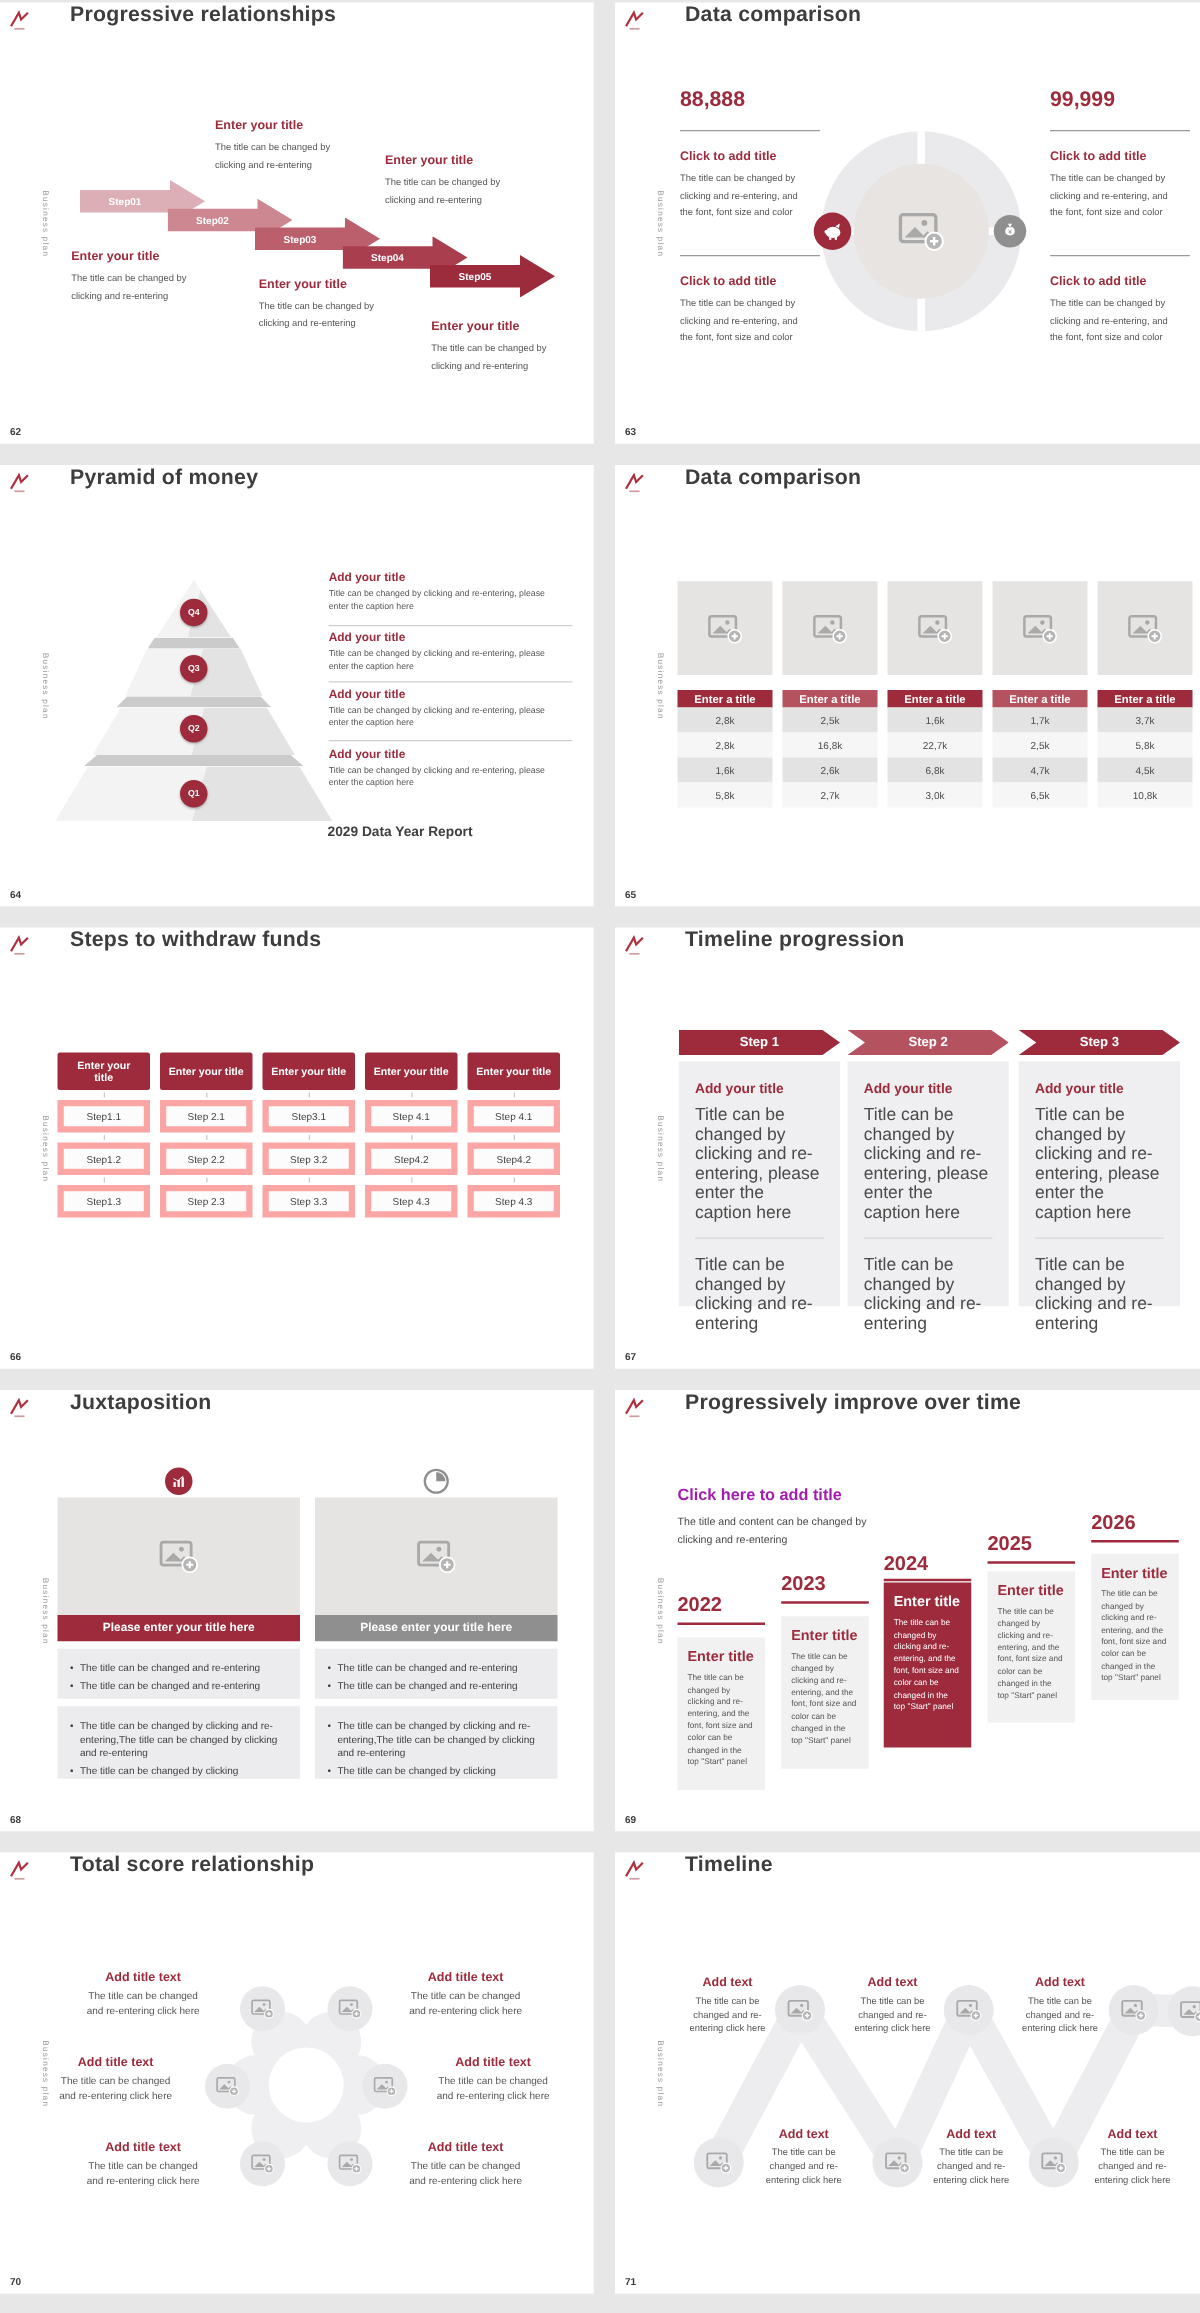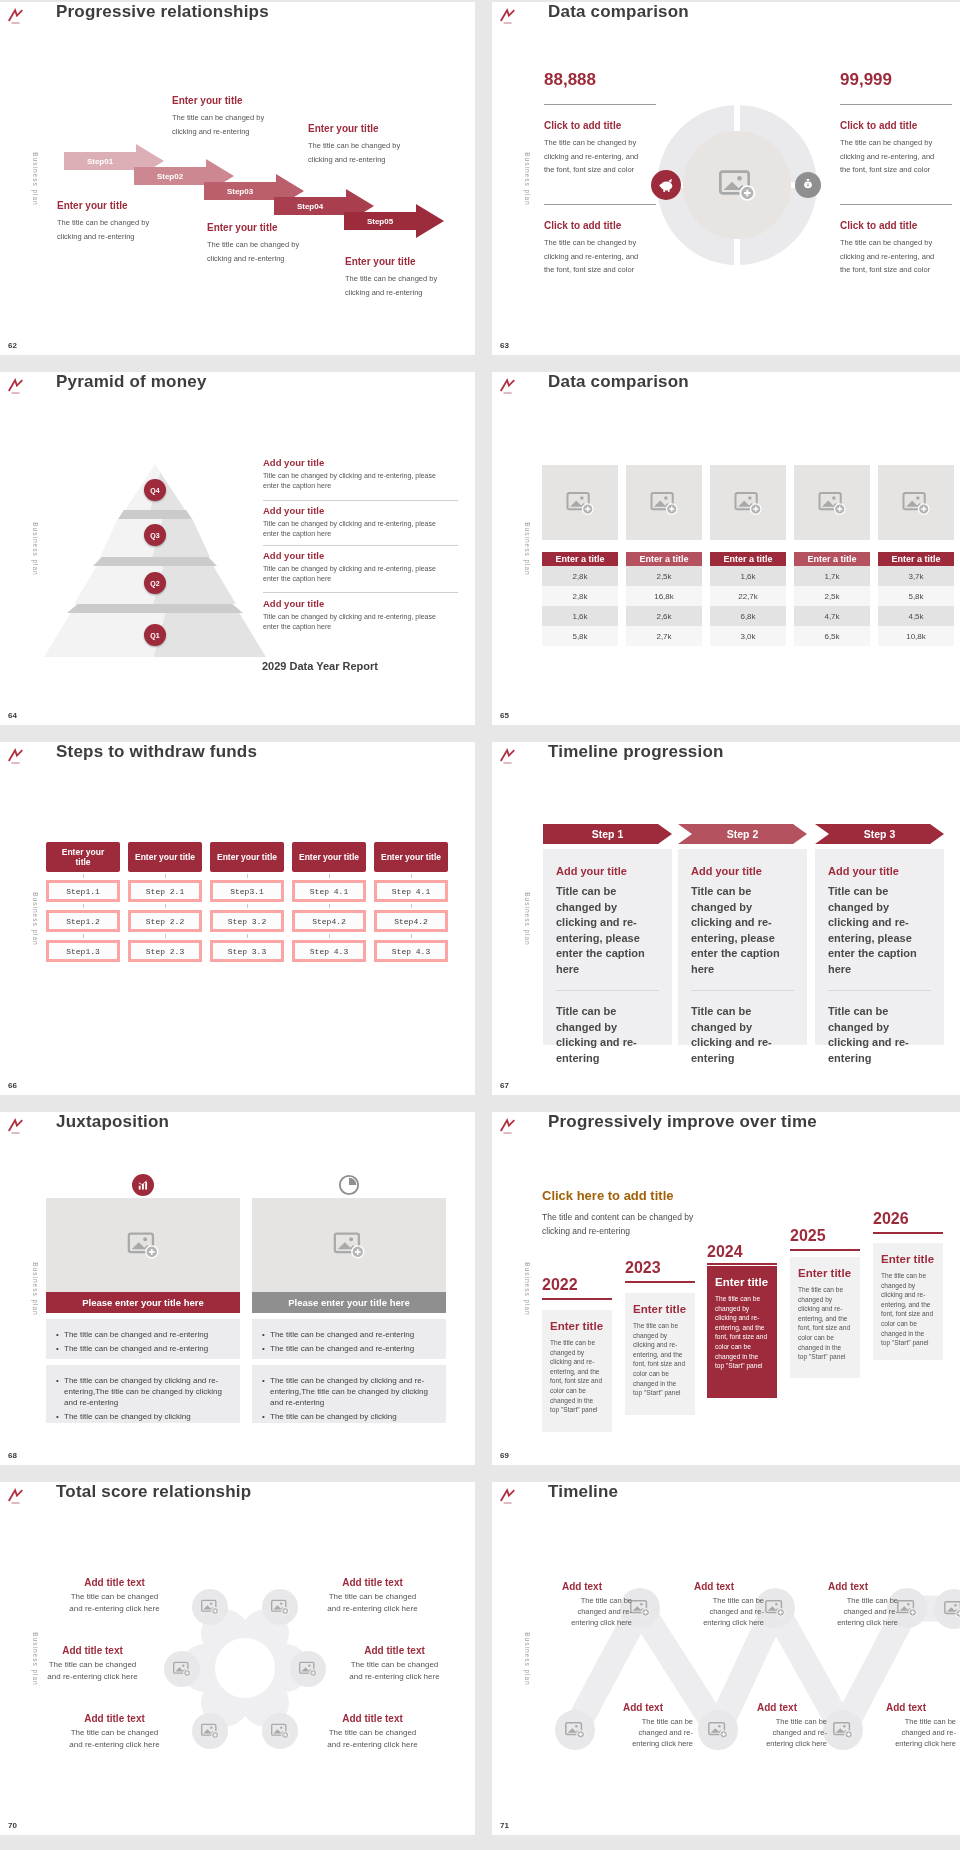--- a/index.html
+++ b/index.html
@@ -4,21 +4,21 @@
 <style>
   html,body{margin:0;padding:0;background:#e7e7e7;font-family:"Liberation Sans",sans-serif;}
   .grid{width:960px;display:grid;grid-template-columns:475px 468px;grid-auto-rows:353px;gap:17px;padding:2px 0 15px;box-sizing:border-box;}
   .card{position:relative;background:#fff;overflow:hidden;}
   .abs{position:absolute;}
   .logo{position:absolute;top:6px;left:7px;width:18px;height:17px;}
   .logo svg{width:100%;height:100%;}
   .vlabel{position:absolute;left:32px;top:50%;transform:translateY(-50%);writing-mode:vertical-rl;font-size:6.5px;color:#9a9a9a;letter-spacing:1px;}
   .num{position:absolute;left:8px;bottom:5px;font-size:8px;font-weight:bold;color:#3a3a3a;}
   .stitle{position:absolute;left:56px;top:0;margin:0;font-size:17px;font-weight:700;color:#3d3d3d;letter-spacing:.2px;}
-  .red{color:#a16207;text-align:right;}
+  .red{color:#a21caf;text-align:right;}
   .cap{position:absolute;}
   .cap-t{font-weight:bold;font-size:10px;color:#9d2b3c;margin-bottom:5px;}
   .cap-l{font-size:7.5px;color:#555;line-height:13.5px;}
   .ico{display:inline-flex;}
   .ico svg{width:100%;height:100%;}
   
   .arw{position:absolute;width:100px;height:34px;clip-path:polygon(0 8px,72px 8px,72px 0,100px 17px,72px 34px,72px 26px,0 26px);display:flex;align-items:center;justify-content:center;}
   .arw span{color:#fff;font-size:8px;font-weight:bold;padding-right:28px;}
   
   .bigval{position:absolute;font-size:17px;font-weight:bold;color:#9d2b3c;}
@@ -37,28 +37,28 @@
   .t65h{height:14px;background:#9d2b3c;color:#fff;font-size:9px;font-weight:bold;display:flex;align-items:center;justify-content:center;}
   .t65h.alt{background:#b5525f;}
   .t65c{height:20px;font-size:8px;color:#4a4a4a;display:flex;align-items:center;justify-content:center;}
   .t65c:nth-child(even){background:#e3e3e3;}
   .t65c:nth-child(odd){background:#f6f6f6;}
   
   .t66col{position:absolute;top:100px;width:74px;}
   .t66h{height:30px;border-radius:2px;background:#9d2b3c;color:#fff;font-size:8.5px;font-weight:bold;display:flex;align-items:center;justify-content:center;text-align:center;line-height:10px;box-sizing:border-box;}
   .t66col.first .t66h{padding:0 12px;}
   .t66dot{width:1px;height:4px;background:#c9c9c9;margin:2px auto;}
-  .t66s{height:16px;background:#fcfcfc;border:3px solid #fca5a5;font-size:8px;color:#3f3f3f;display:flex;align-items:center;justify-content:center;font-family:Liberation Mono, monospace;}
+  .t66s{height:16px;background:#fcfcfc;border:5px solid #fca5a5;font-size:8px;color:#3f3f3f;display:flex;align-items:center;justify-content:center;}
   .t66note{position:absolute;left:46px;top:228px;width:392px;font-size:10px;color:#404040;line-height:25px;}
   
   .t67a{position:absolute;height:20px;width:129px;display:flex;align-items:center;justify-content:center;color:#fff;font-size:10.5px;font-weight:bold;clip-path:polygon(0 0,calc(100% - 14px) 0,100% 50%,calc(100% - 14px) 100%,0 100%,14px 50%);}
   .t67a.first{clip-path:polygon(0 0,calc(100% - 14px) 0,100% 50%,calc(100% - 14px) 100%,0 100%);}
   .t67p{position:absolute;top:107px;width:129px;height:196px;background:#efeff1;box-sizing:border-box;padding:16px 13px;}
   .t67p .cap-t{font-size:11px;margin-bottom:7px;}
-  .t67p .cap-l{font-size:11px;line-height:15.5px;color:#4a4a4a;font-weight:bold;}
+  .t67p .cap-l{font-size:14px;line-height:15.5px;color:#4a4a4a;}
   .t67div{height:1px;background:#d8d8d8;margin:13px 0;}
   
   .t68img{position:absolute;top:86px;width:194px;height:94px;background:#e6e4e2;display:flex;align-items:center;justify-content:center;}
   .t68ban{position:absolute;top:180px;width:194px;height:21px;color:#fff;font-size:9.5px;font-weight:bold;display:flex;align-items:center;justify-content:center;}
   .t68box{position:absolute;width:194px;background:#ececee;box-sizing:border-box;padding:7px 10px;}
   .bl{font-size:8px;color:#3f3f3f;line-height:11px;margin:3px 0;padding-left:8px;position:relative;}
   .bl::before{content:"•";position:absolute;left:0;}
   
   .t69y{position:absolute;font-size:16px;font-weight:bold;color:#9d2b3c;}
   .t69u{position:absolute;width:70px;height:2px;background:#9d2b3c;}
@@ -66,21 +66,21 @@
   .t69t{font-size:11.5px;font-weight:bold;color:#9d2b3c;margin-bottom:6px;}
   .t69d{font-size:6.6px;line-height:9.6px;color:#555;}
   .t69b.hot{background:#9d2b3c;}
   .t69b.hot .t69t,.t69b.hot .t69d{color:#fff;}
   .t69sub{position:absolute;font-size:8.5px;color:#4a4a4a;line-height:14px;width:190px;text-align:justify;}
   
   .pcir{position:absolute;border-radius:50%;background:#e8e8ea;display:flex;align-items:center;justify-content:center;}
   .capc{position:absolute;text-align:center;}
   .capc .cap-t{margin-bottom:3px;}
   .capc .cap-l{font-size:8px;line-height:12px;}
-  .cap71 .cap-l{font-size:7.5px;line-height:11px;text-align:right;}
+  .cap71 .cap-l{font-size:7.5px;line-height:11px;}
 </style>
 </head>
 <body>
 
 <div class="grid">
 
   <div class="card">
     <span class="logo ico">
         <svg viewBox="0 0 20 18" xmlns="http://www.w3.org/2000/svg">
           <path d="M2 14 L9 2 L11 8 L17 2" fill="none" stroke="#b03040" stroke-width="2"></path>

